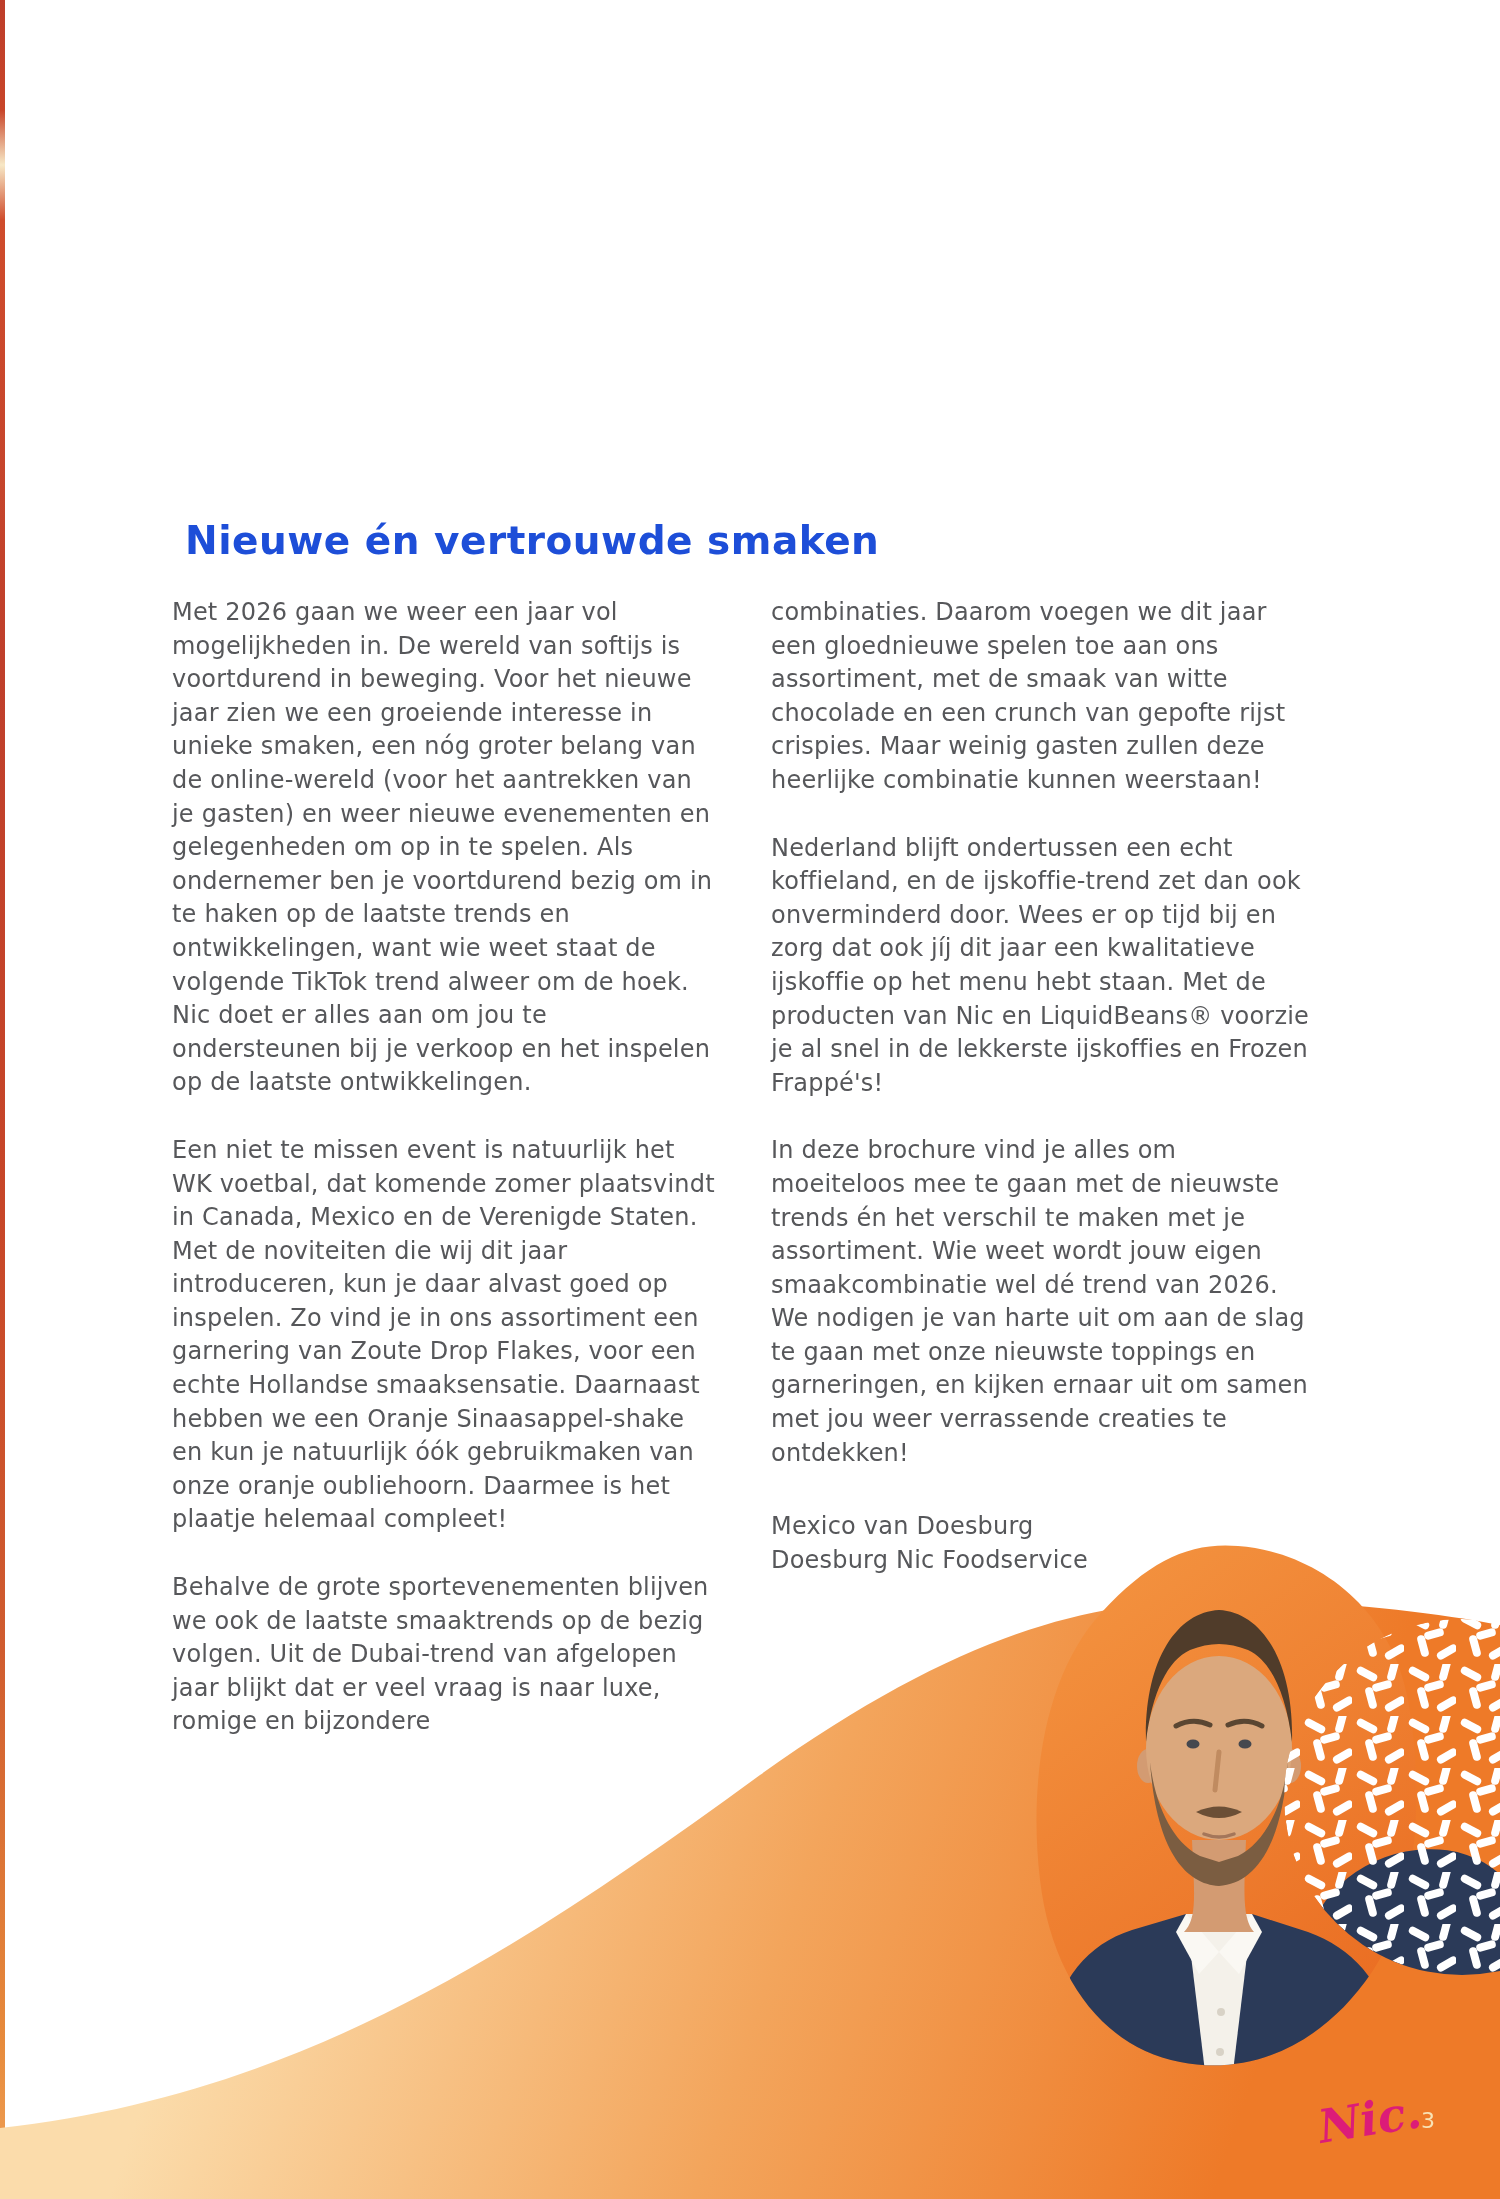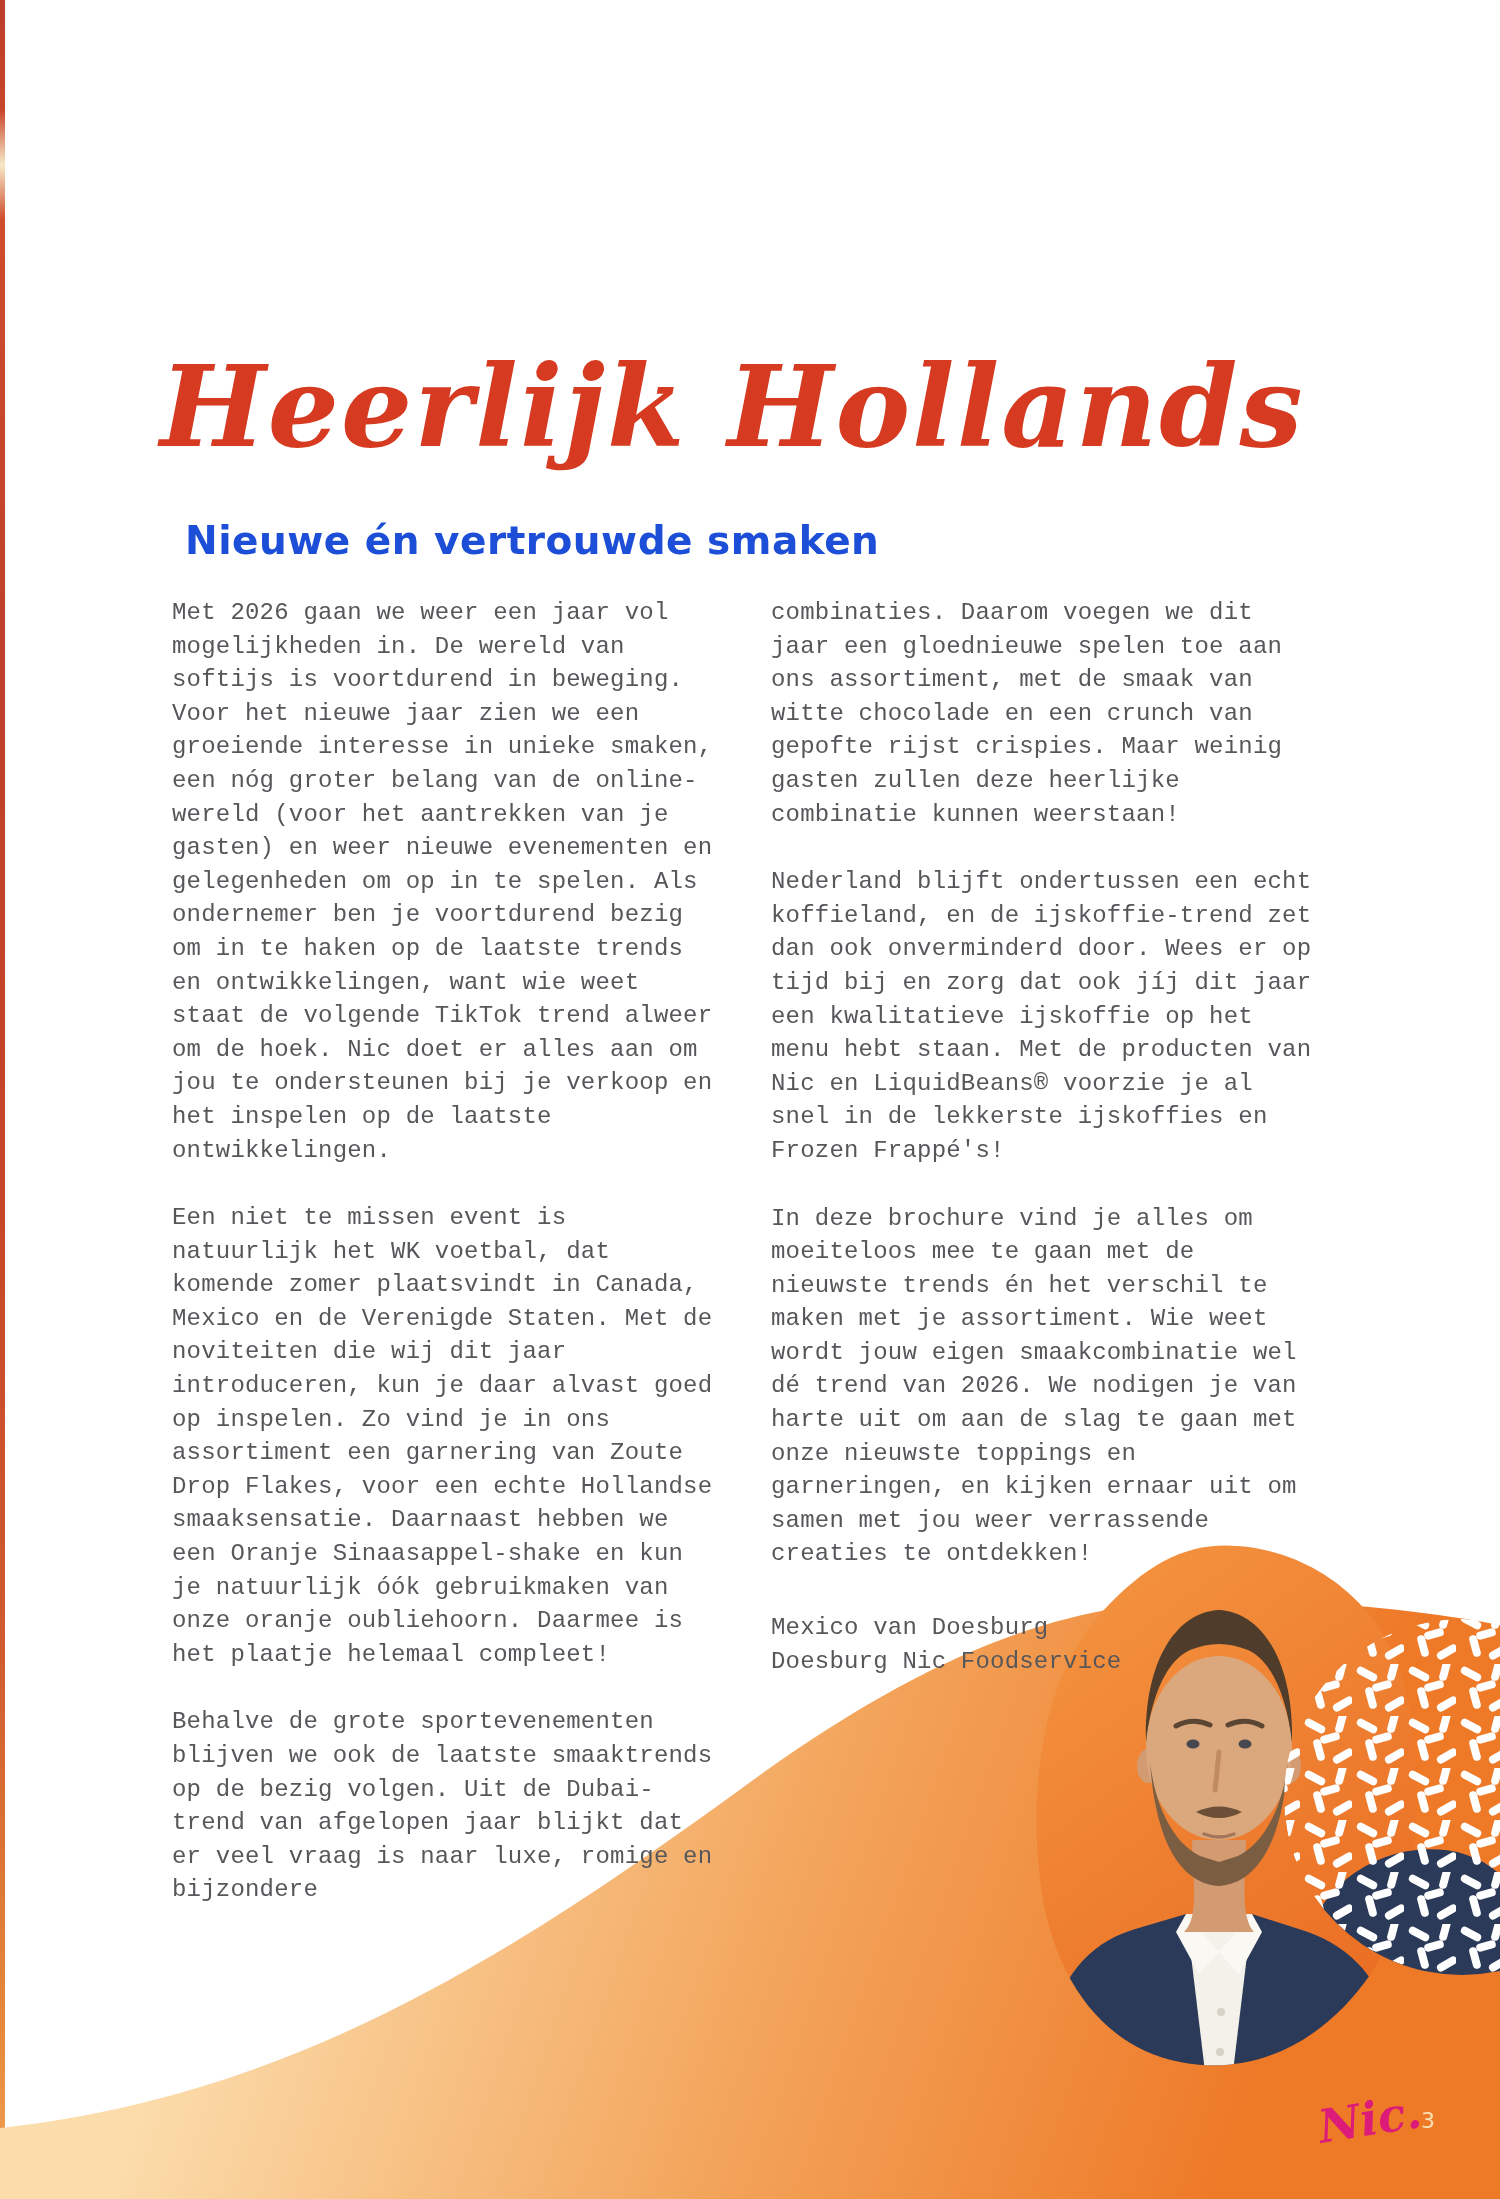--- a/index.html
+++ b/index.html
@@ -24,21 +24,21 @@
     font-size:112px;line-height:1.05;letter-spacing:2px;
     color:#d63a20;white-space:nowrap;margin:0;
   }
   .page-subtitle{
     position:absolute;left:170px;top:503px;z-index:3;
     font-weight:bold;font-size:39px;letter-spacing:0.5px;
     color:#1d4ed8;white-space:nowrap;margin:15px;
   }
   .columns{
     position:absolute;left:172px;top:596px;width:1142px;z-index:3;
-    display:flex;gap:56px;font-family:Liberation Mono, monospace;
+    display:flex;gap:56px;
   }
   .col{width:543px;color:#56575a;font-size:24px;line-height:33.6px;letter-spacing:0.2px;}
   .col p{margin:0 0 34px 0;}
   .signature{margin-top:40px;}
   .signature div{line-height:33.6px;}
   .nic-logo{
     position:absolute;left:1318px;top:2092px;z-index:4;
     font-family:"DejaVu Serif", serif;font-style:italic;font-weight:bold;
     font-size:46px;color:#dc1c78;transform:rotate(-9deg);
   }
@@ -130,21 +130,20 @@
     </g>
 
     <g>
       <g clip-path="url(#circClip)">
         <ellipse cx="1415" cy="1940" rx="110" ry="88" fill="#2b3a58" transform="rotate(-20 1415 1940)"></ellipse>
         <circle cx="1462" cy="1797" r="178" fill="url(#spr)"></circle>
       </g>
     </g>
   </svg>
 
-  <h1 class="page-title">Heerlijk Hollands</h1>
   <h2 class="page-subtitle">Nieuwe én vertrouwde smaken</h2>
 
   <div class="columns">
     <div class="col">
       <p>Met 2026 gaan we weer een jaar vol mogelijkheden in. De wereld van softijs is voortdurend in beweging. Voor het nieuwe jaar zien we een groeiende interesse in unieke smaken, een nóg groter belang van de online-wereld (voor het aantrekken van je gasten) en weer nieuwe evenementen en gelegenheden om op in te spelen. Als ondernemer ben je voortdurend bezig om in te haken op de laatste trends en ontwikkelingen, want wie weet staat de volgende TikTok trend alweer om de hoek. Nic doet er alles aan om jou te ondersteunen bij je verkoop en het inspelen op de laatste ontwikkelingen.</p>
       <p>Een niet te missen event is natuurlijk het WK voetbal, dat komende zomer plaatsvindt in Canada, Mexico en de Verenigde Staten. Met de noviteiten die wij dit jaar introduceren, kun je daar alvast goed op inspelen. Zo vind je in ons assortiment een garnering van Zoute Drop Flakes, voor een echte Hollandse smaaksensatie. Daarnaast hebben we een Oranje Sinaasappel-shake en kun je natuurlijk óók gebruikmaken van onze oranje oubliehoorn. Daarmee is het plaatje helemaal compleet!</p>
       <p>Behalve de grote sportevenementen blijven we ook de laatste smaaktrends op de bezig volgen. Uit de Dubai-trend van afgelopen jaar blijkt dat er veel vraag is naar luxe, romige en bijzondere</p>
     </div>
     <div class="col">
       <p>combinaties. Daarom voegen we dit jaar een gloednieuwe spelen toe aan ons assortiment, met de smaak van witte chocolade en een crunch van gepofte rijst crispies. Maar weinig gasten zullen deze heerlijke combinatie kunnen weerstaan!</p>

